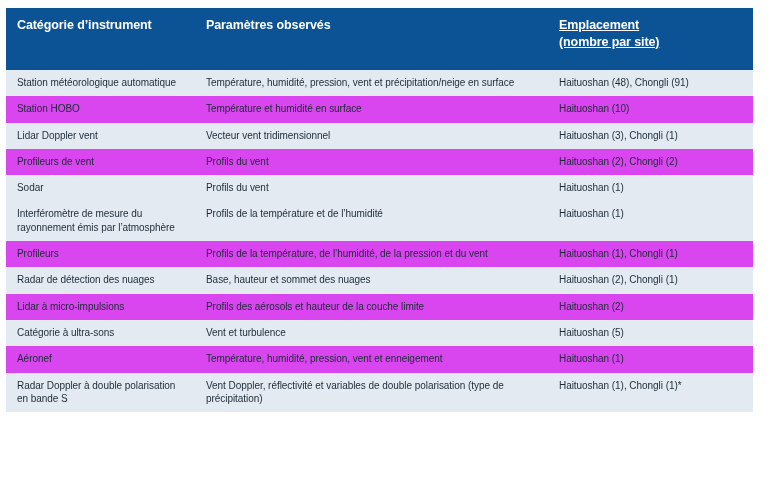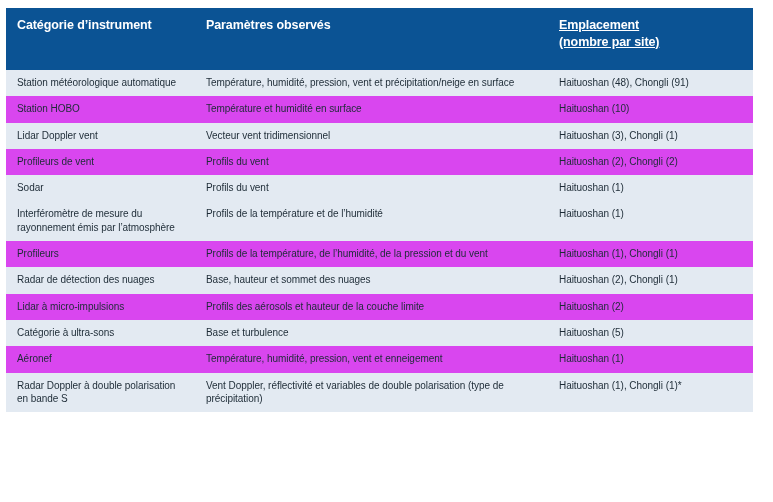--- a/index.html
+++ b/index.html
@@ -115,21 +115,21 @@
           <td class="col-2">Base, hauteur et sommet des nuages</td>
           <td class="col-3">Haituoshan (2), Chongli (1)</td>
         </tr>
         <tr class="plain">
           <td class="col-1">Lidar à micro-impulsions</td>
           <td class="col-2">Profils des aérosols et hauteur de la couche limite</td>
           <td class="col-3">Haituoshan (2)</td>
         </tr>
         <tr class="shade">
           <td class="col-1">Catégorie à ultra-sons</td>
-          <td class="col-2">Base et turbulence</td>
+          <td class="col-2">Vent et turbulence</td>
           <td class="col-3">Haituoshan (5)</td>
         </tr>
         <tr class="plain">
           <td class="col-1">Aéronef</td>
           <td class="col-2">Température, humidité, pression, vent et enneigement</td>
           <td class="col-3">Haituoshan (1)</td>
         </tr>
         <tr class="shade">
           <td class="col-1">Radar Doppler à double polarisation en bande S</td>
           <td class="col-2">Vent Doppler, réflectivité et variables de double polarisation (type de précipitation)</td>

